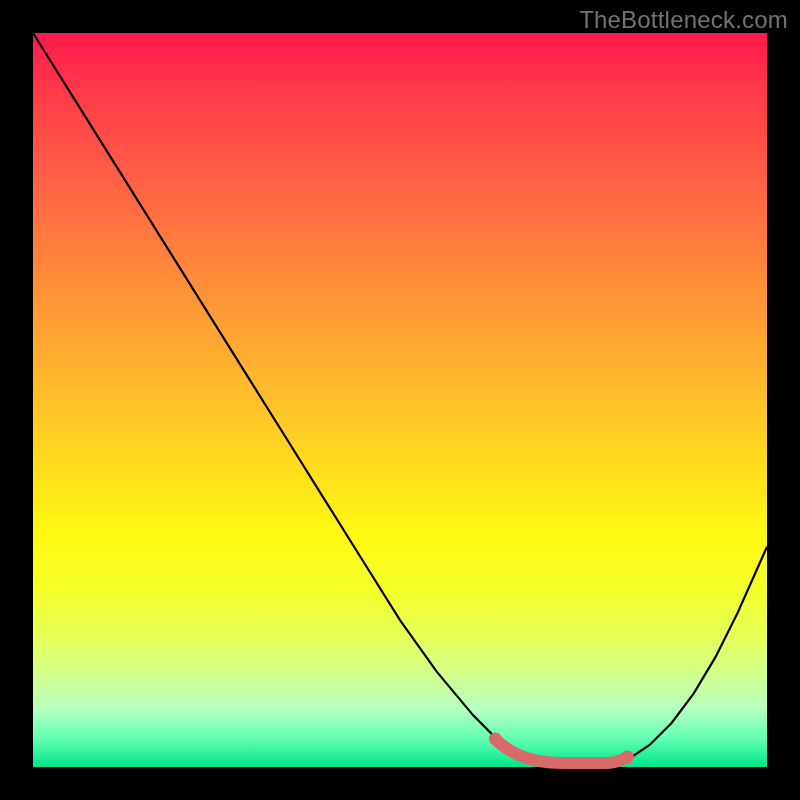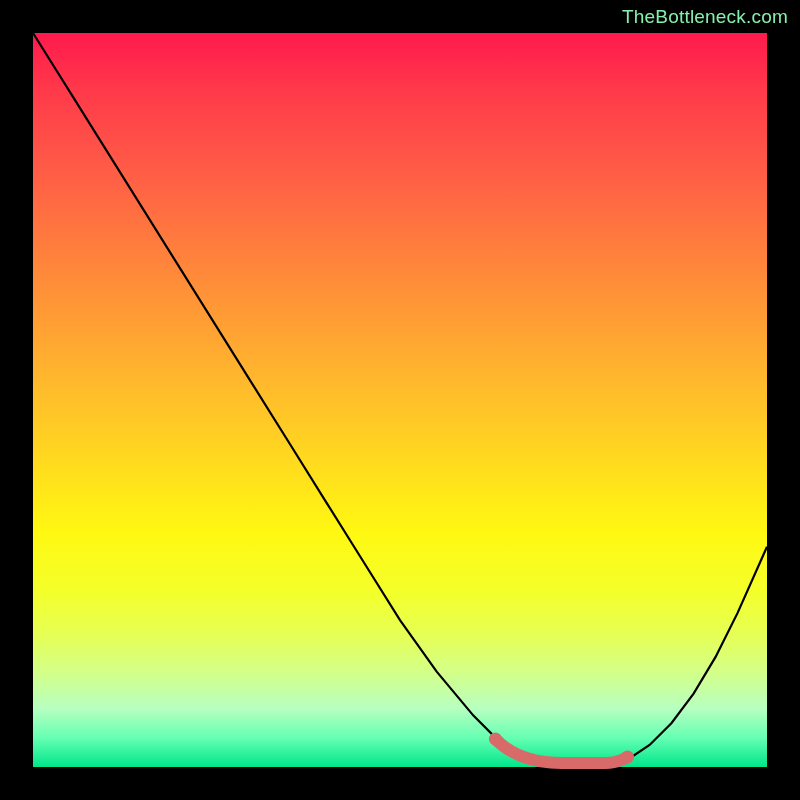--- a/index.html
+++ b/index.html
@@ -40,22 +40,22 @@
       #d4ff88 87%,
       #b8ffc0 92%,
       #66ffb3 96%,
       #00e68a 100%
     );
   }
   .attribution {
     position: absolute;
     top: 6px;
     right: 12px;
-    color: #86efac;
-    font-size: 19px;
+    color: #737373;
+    font-size: 24px;
     letter-spacing: 0.2px;
   }
   svg.curve {
     position: absolute;
     left: 0;
     top: 0;
     width: 734px;
     height: 734px;
     overflow: visible;
   }

